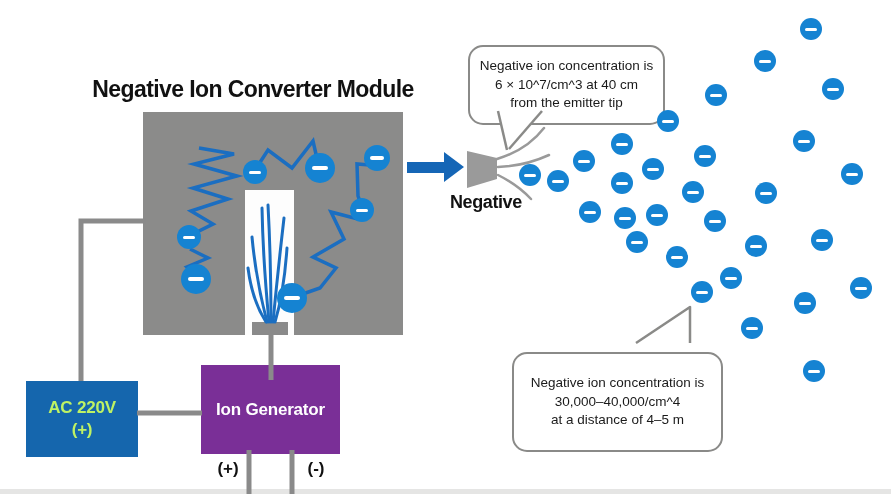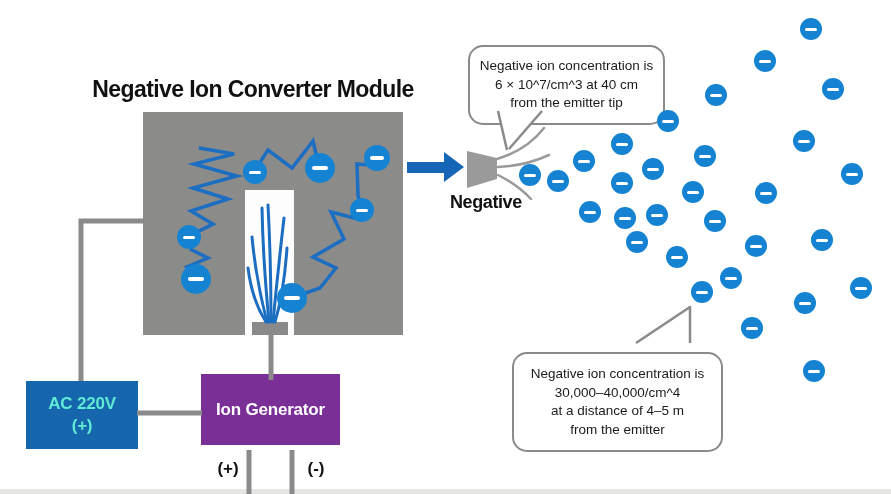--- a/index.html
+++ b/index.html
@@ -32,26 +32,26 @@
   }
   .bubble{
     position:absolute;background:#fff;border:2.5px solid var(--bubble-border-gray);
     border-radius:15px;box-sizing:border-box;z-index:1;
     display:flex;flex-direction:column;justify-content:center;
     text-align:center;color:var(--text-dark);font-size:13.5px;line-height:18.5px;margin-top:12px;
   }
   .bubble-top{left:468px;top:33px;width:197px;height:80px;}
   .bubble-bottom{left:512px;top:340px;width:211px;height:100px;}
   .ac-box{
-    position:absolute;left:26px;top:381px;width:112px;height:68px;background:var(--ac-box-blue);
-    color:#5eead4;font-weight:700;font-size:17px;line-height:22px;display:flex;flex-direction:column;
+    position:absolute;left:26px;top:381px;width:112px;height:76px;background:var(--ac-box-blue);
+    color:#bef264;font-weight:700;font-size:17px;line-height:22px;display:flex;flex-direction:column;
     justify-content:center;text-align:center;z-index:1;letter-spacing:-0.2px;
   }
   .gen-box{
-    position:absolute;left:201px;top:374px;width:139px;height:71px;background:var(--generator-purple);
+    position:absolute;left:201px;top:365px;width:139px;height:89px;background:var(--generator-purple);
     color:#fff;font-weight:700;font-size:17px;display:flex;align-items:center;justify-content:center;
     z-index:1;letter-spacing:-0.2px;
   }
   .terminal{position:absolute;width:44px;text-align:center;font-size:17px;font-weight:700;color:#111;z-index:6;}
   .terminal-pos{left:206px;top:459px;}
   .terminal-neg{left:294px;top:459px;}
   .overlay{position:absolute;left:0;top:0;z-index:4;pointer-events:none;}
   .ion-layer{position:absolute;left:0;top:0;width:100%;height:100%;z-index:5;pointer-events:none;}
   .ion{position:absolute;border-radius:50%;background:var(--ion-blue);}
   .ion::after{
@@ -85,21 +85,20 @@
   <div class="bubble bubble-top">
     <div>Negative ion concentration is</div>
     <div>6 × 10^7/cm^3 at 40 cm</div>
     <div>from the emitter tip</div>
   </div>
 
   <div class="bubble bubble-bottom">
     <div>Negative ion concentration is</div>
     <div>30,000–40,000/cm^4</div>
     <div>at a distance of 4–5 m</div>
-    <div>from the emitter</div>
   </div>
 
   <div class="ac-box">
     <div>AC 220V</div>
     <div>(+)</div>
   </div>
 
   <div class="gen-box">
     <div>Ion Generator</div>
   </div>

